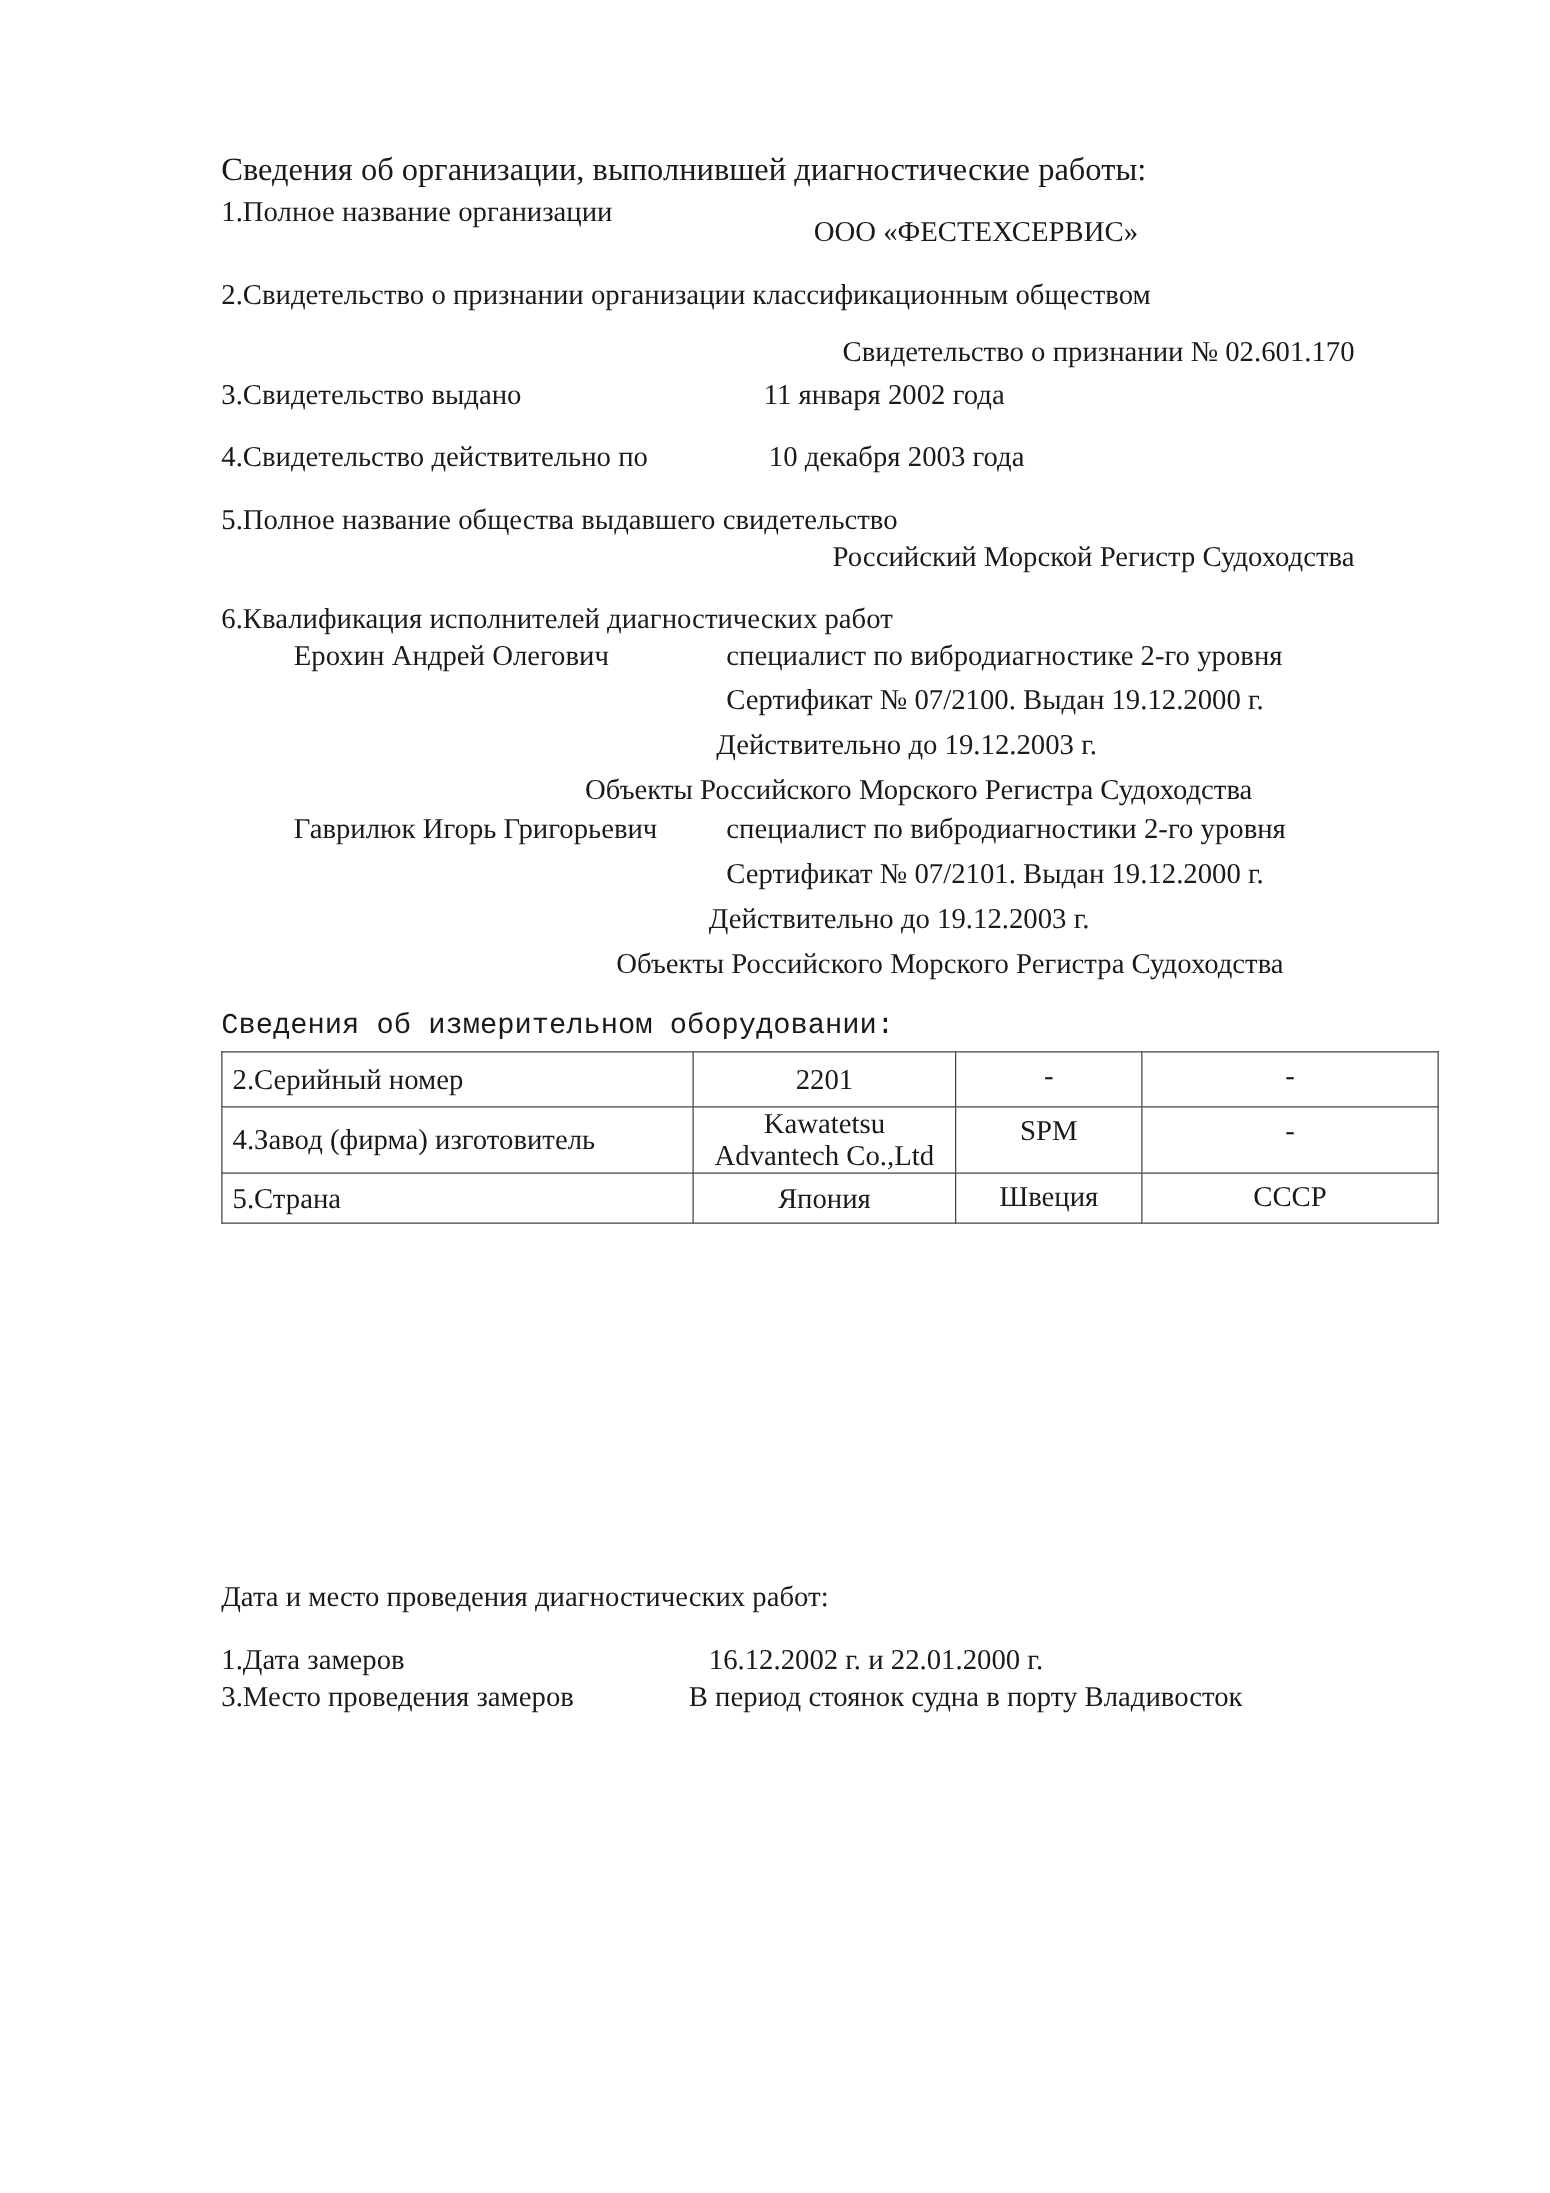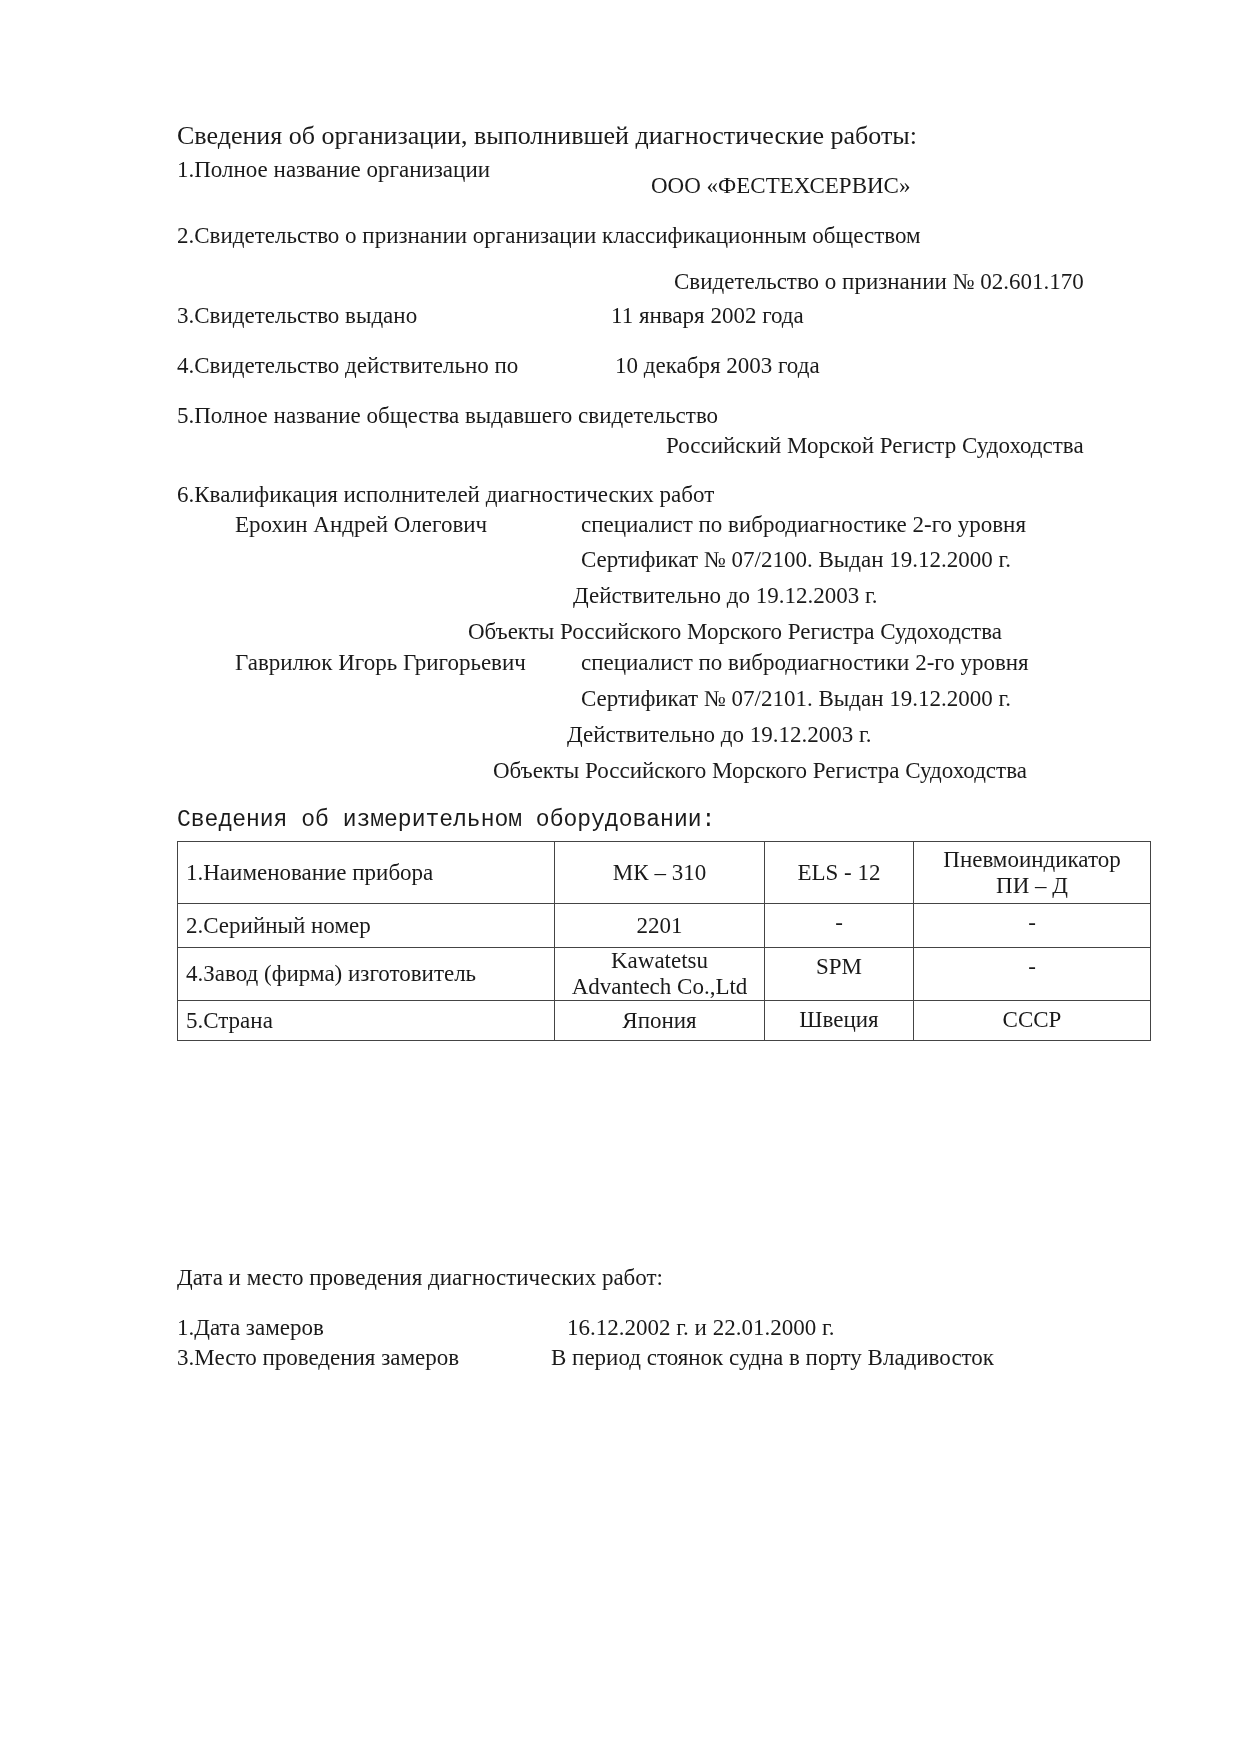--- a/index.html
+++ b/index.html
@@ -57,29 +57,20 @@
   <div class="t" style="left:177px;top:806px;font-family:Liberation Mono, monospace;">Сведения об измерительном оборудовании:</div>
 
   <table class="tbl">
     <colgroup>
       <col style="width:377px">
         <col style="width:210px">
         <col style="width:149px">
         <col style="width:237px">
     </colgroup>
     <tbody>
-        <tr style="height:62px;">
-      <td class="lbl">1.Наименование прибора</td>
-      <td class="c">МК – 310</td>
-      <td class="c">ELS - 12</td>
-      <td class="c">
-        <div>Пневмоиндикатор</div>
-        <div>ПИ – Д</div>
-      </td>
-    </tr>
     <tr style="height:44px;">
       <td class="lbl">2.Серийный номер</td>
       <td class="c">2201</td>
       <td class="c top">-</td>
       <td class="c top">-</td>
     </tr>
     <tr style="height:45px;margin-top:35px;">
       <td class="lbl">4.Завод (фирма) изготовитель</td>
       <td class="c">
         <div>Kawatetsu</div>

